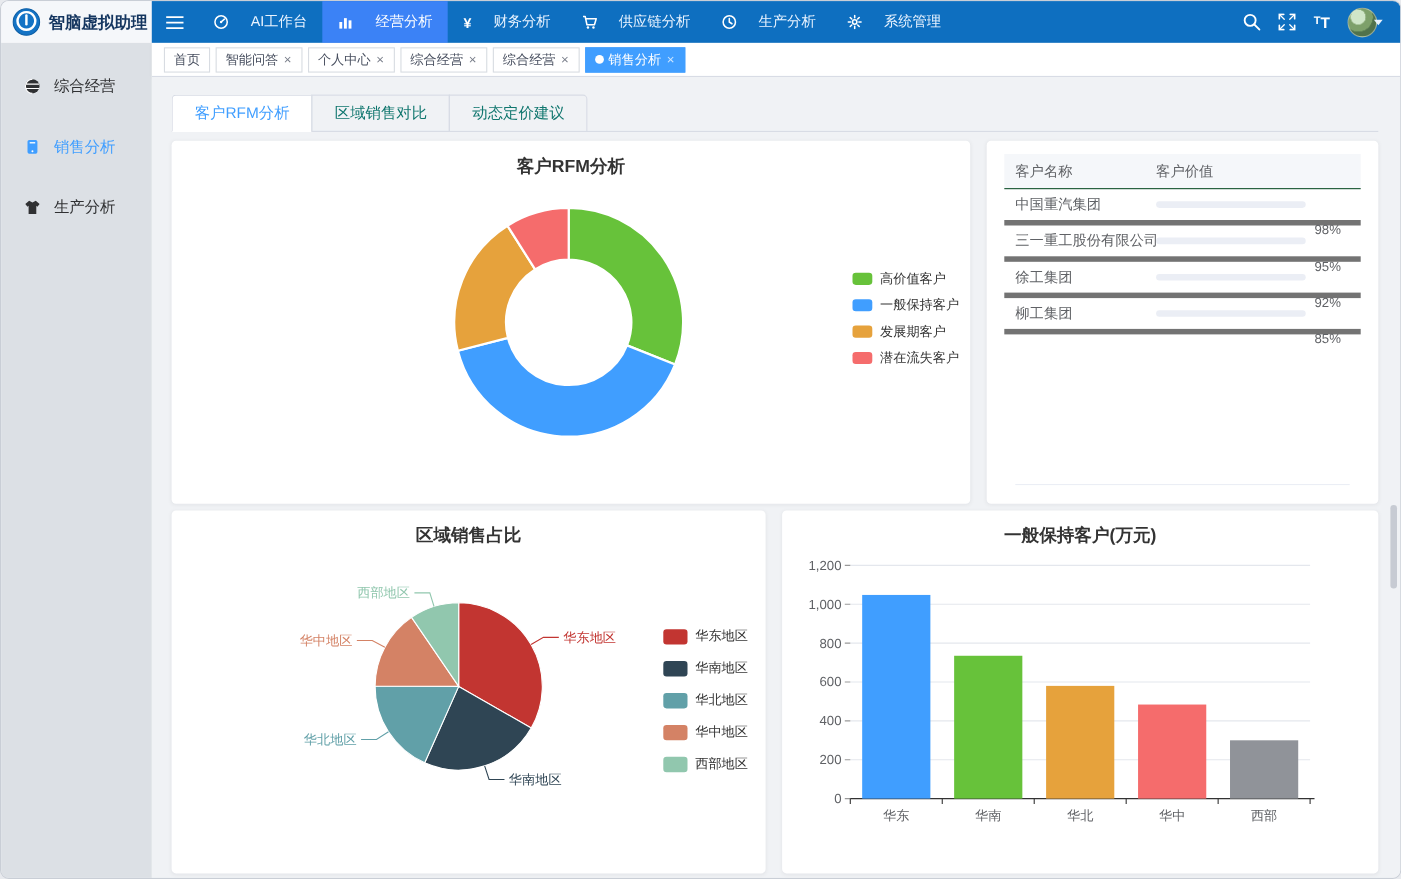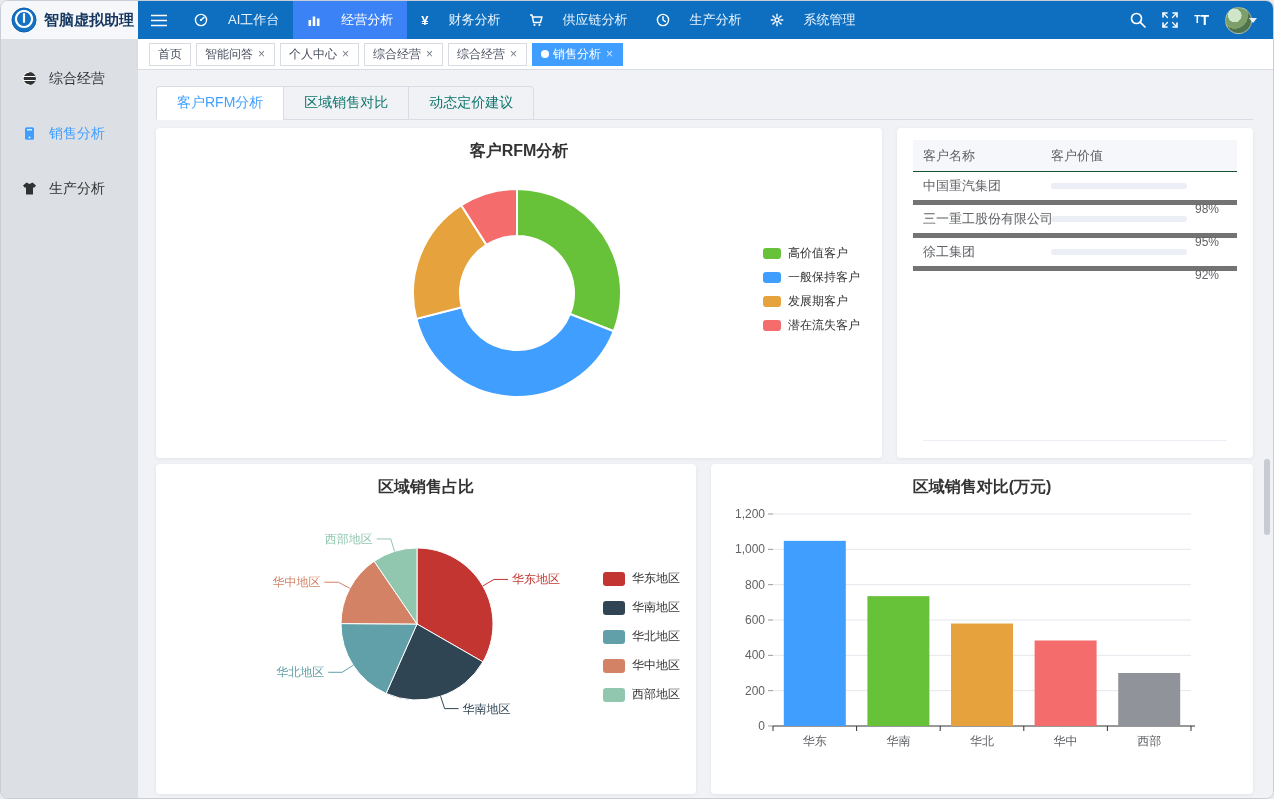--- a/index.html
+++ b/index.html
@@ -59,21 +59,21 @@
 
   .chart-title { position:absolute; top:13px; left:0; right:0; text-align:center;
     font-size:16px; font-weight:bold; color:#333; z-index:2; }
   .chart-svg { position:absolute; left:0; top:0; }
 
   
   .legend { position:absolute; z-index:2; }
   .legend-item { display:flex; align-items:center; gap:7px; cursor:pointer; }
   .legend-swatch { border-radius:3px; flex-shrink:0; }
   .legend-label { font-size:12px; color:#333; white-space:nowrap; }
-  .legend-donut { right:22px; top:117px; }
+  .legend-donut { right:10px; top:117px; }
   .legend-donut .legend-item { margin-bottom:7px; }
   .legend-donut .legend-swatch { width:18px; height:11px; }
   .legend-pie { right:16px; top:106px; }
   .legend-pie .legend-item { margin-bottom:12px; }
   .legend-pie .legend-swatch { width:22px; height:14px; }
 
   
   .top5-head { padding:12px 16px 10px; border-bottom:1px solid #ebeef5; }
   .top5-title { font-size:16px; font-weight:bold; color:#303133; }
   .top5-table { margin:12px 16px 0; }
@@ -320,20 +320,27 @@
                     <span class="t5-pct">95%</span>
                   </span>
                 </div>
                 <div class="t5-row">
                   <span class="c1">徐工集团</span>
                   <span class="t5-val">
                     <span class="t5-track"><span class="t5-fill" style="width: 92%; background: rgb(103, 194, 58);"></span></span>
                     <span class="t5-pct">92%</span>
                   </span>
                 </div>
+                <div class="t5-row">
+                  <span class="c1">柳工集团</span>
+                  <span class="t5-val">
+                    <span class="t5-track"><span class="t5-fill" style="width: 85%; background: rgb(103, 194, 58);"></span></span>
+                    <span class="t5-pct">85%</span>
+                  </span>
+                </div>
               </div>
             <div class="tbl-footline"></div>
           </section>
         </div>
 
         <div class="row row2">
           <section class="card card-pie">
             <div class="chart-title">区域销售占比</div>
             <svg class="chart-svg" id="pie-svg" width="540" height="330">
                 <path d="M261 160 L261 84 A76 76 0 0 1 326.89366886604284 197.86851467079603 Z" fill="#c23531" stroke="#fff" stroke-width="1"></path>
@@ -370,21 +377,21 @@
                   <span class="legend-label">华中地区</span>
                 </div>
                 <div class="legend-item">
                   <span class="legend-swatch" style="background: rgb(145, 199, 174);"></span>
                   <span class="legend-label">西部地区</span>
                 </div>
               </div>
           </section>
 
           <section class="card card-bar">
-            <div class="chart-title">区域销售对比(万元)</div>
+            <div class="chart-title">一般保持客户(万元)</div>
             <svg class="chart-svg" id="bar-svg" width="544" height="330">
                 <line x1="57" y1="262" x2="62" y2="262" stroke="#999" stroke-width="1"></line>
                 <text x="54" y="266" text-anchor="end" fill="#606266" font-size="12">0</text>
                 <line x1="62" y1="226.66666666666669" x2="480" y2="226.66666666666669" stroke="#e4e7ed" stroke-width="1"></line>
                 <line x1="57" y1="226.66666666666669" x2="62" y2="226.66666666666669" stroke="#999" stroke-width="1"></line>
                 <text x="54" y="230.66666666666669" text-anchor="end" fill="#606266" font-size="12">200</text>
                 <line x1="62" y1="191.33333333333334" x2="480" y2="191.33333333333334" stroke="#e4e7ed" stroke-width="1"></line>
                 <line x1="57" y1="191.33333333333334" x2="62" y2="191.33333333333334" stroke="#999" stroke-width="1"></line>
                 <text x="54" y="195.33333333333334" text-anchor="end" fill="#606266" font-size="12">400</text>
                 <line x1="62" y1="156" x2="480" y2="156" stroke="#e4e7ed" stroke-width="1"></line>

